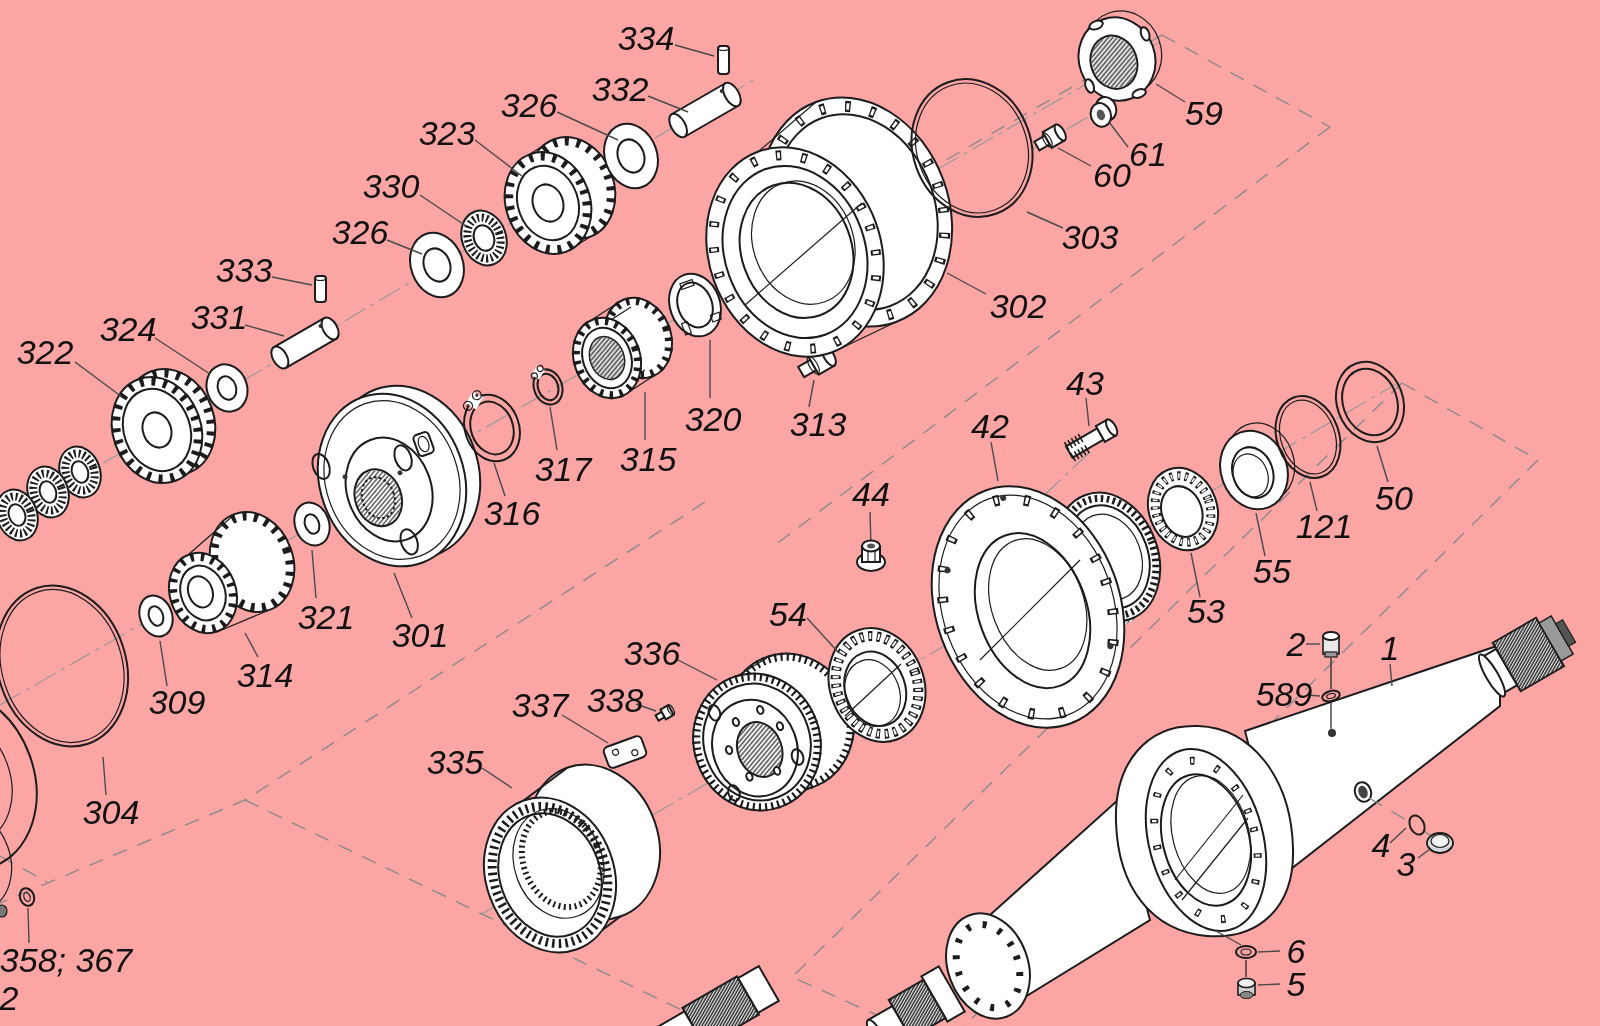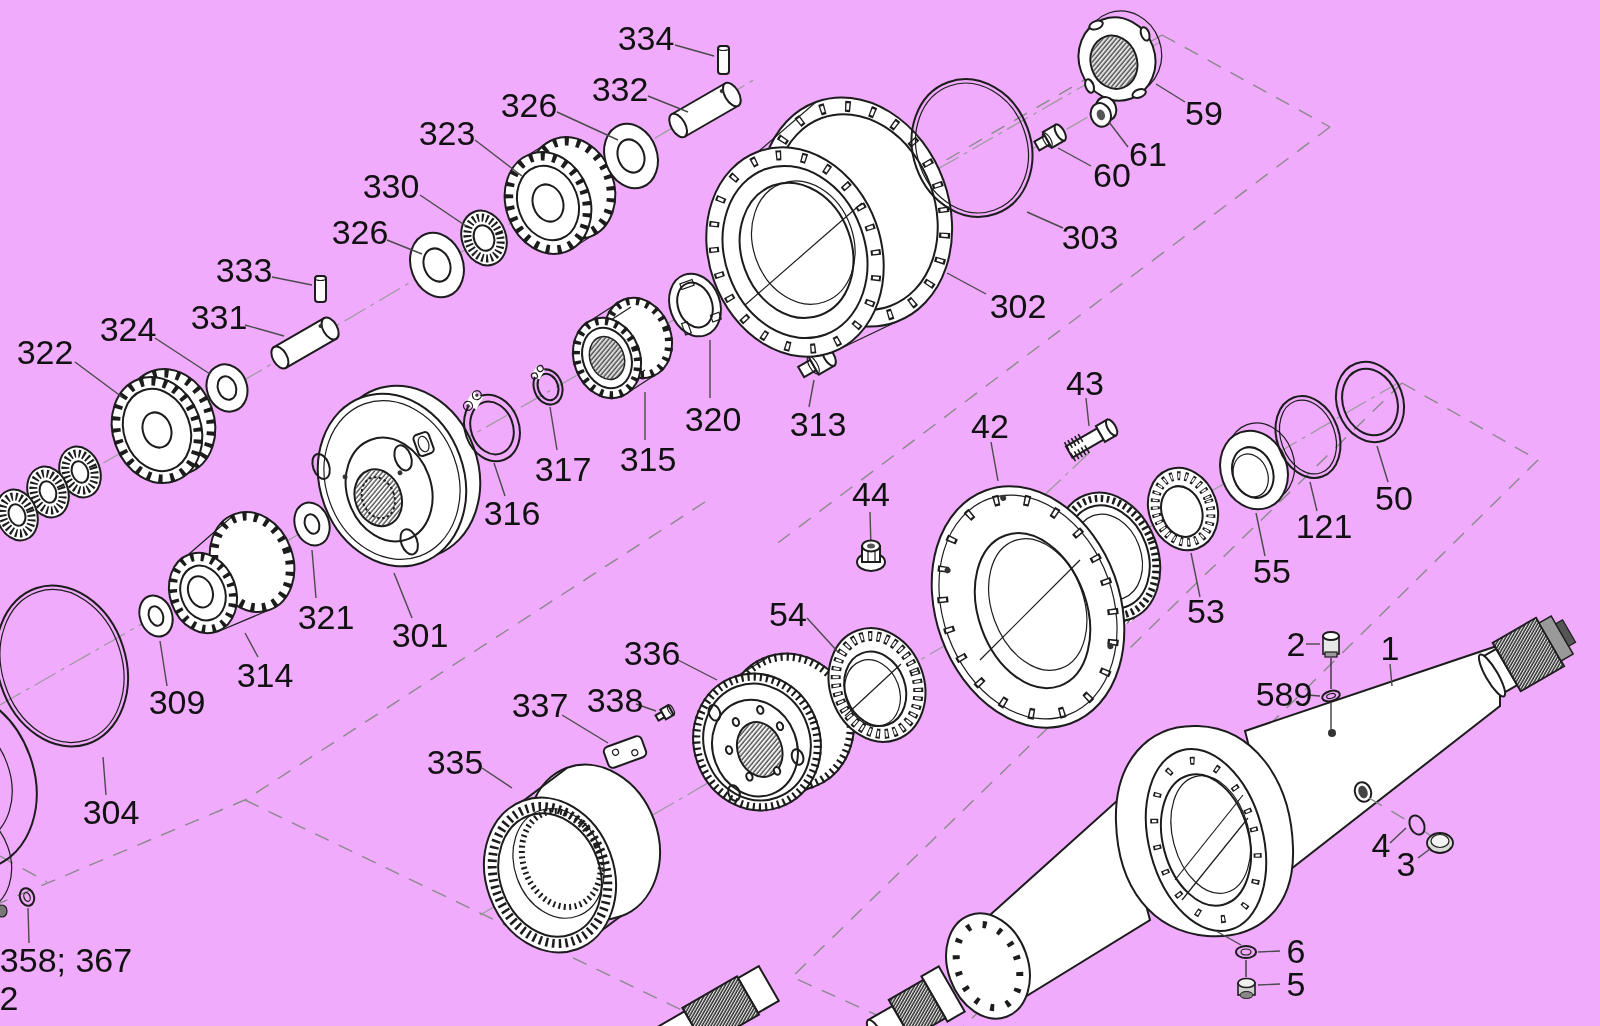--- a/index.html
+++ b/index.html
@@ -1,17 +1,17 @@
 <!DOCTYPE html>
 <html><head>
 <meta charset="utf-8">
 <style>
   html,body{margin:0;padding:0;background:#fff;}
   body{font-family:"Liberation Sans",sans-serif;}
-  #stage{position:relative;width:1600px;height:1026px;background:#f0abfc;overflow:hidden;}
+  #stage{position:relative;width:1600px;height:1026px;background:#fca5a5;overflow:hidden;font-style:italic;}
   svg{display:block}
   .pt{fill:#ffffff;stroke:#1c1c1c;stroke-width:2;}
   .ptn{fill:none;stroke:#1c1c1c;stroke-width:2;}
   .thin{fill:none;stroke:#1c1c1c;stroke-width:1.2;}
   .lead{fill:none;stroke:#4a4a4a;stroke-width:1.4;}
   .dash{fill:none;stroke:#8a8a8a;stroke-width:1.4;stroke-dasharray:15 11;}
   .axis{fill:none;stroke:#9a9a9a;stroke-width:1.2;stroke-dasharray:24 6 4 6;}
   .lbl{font-family:"Liberation Sans",sans-serif;font-size:34px;fill:#111;}
   text{user-select:none}
 </style>

